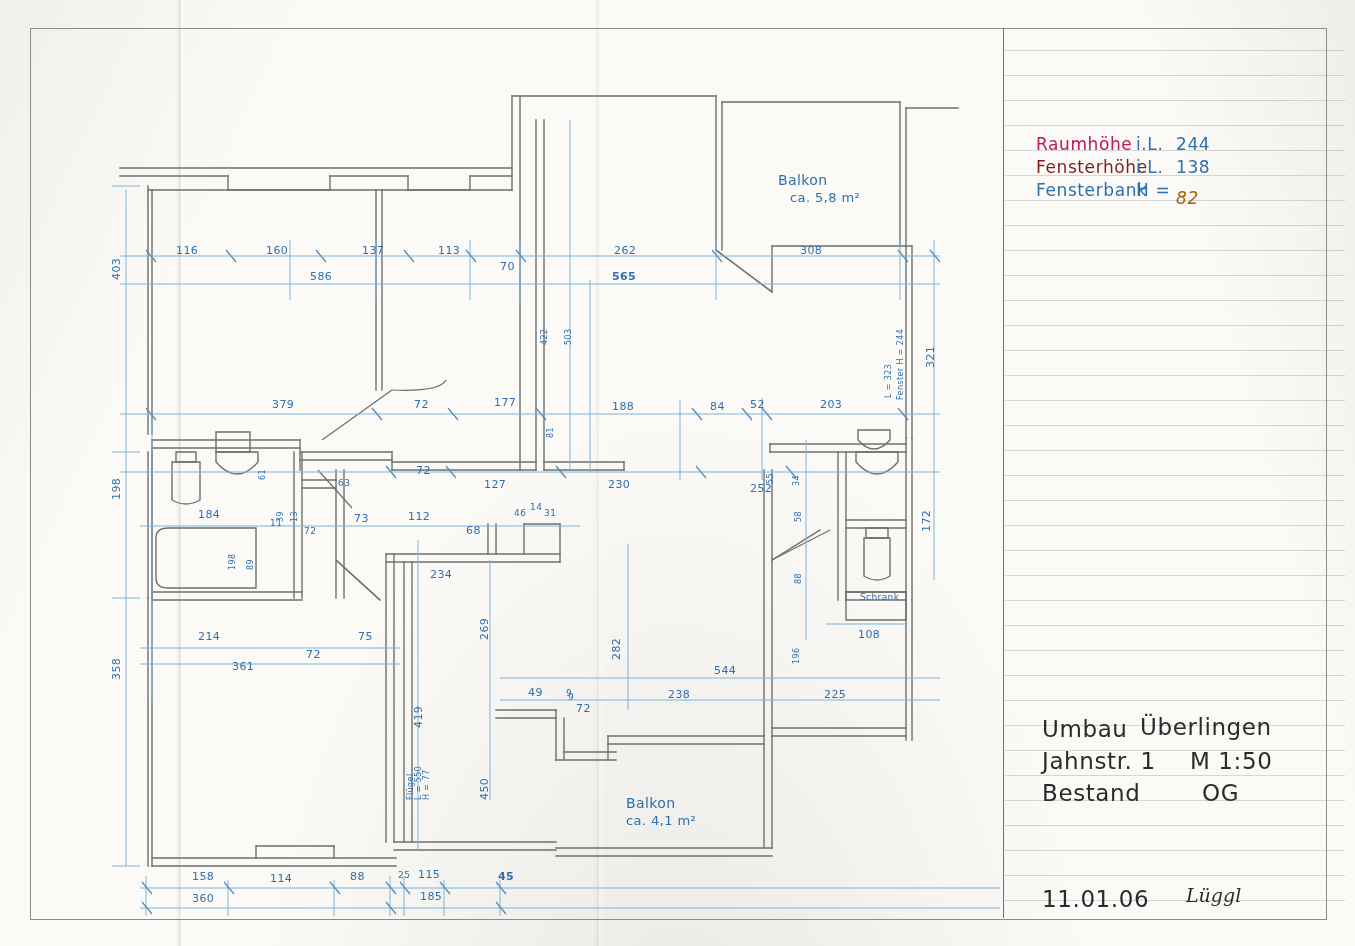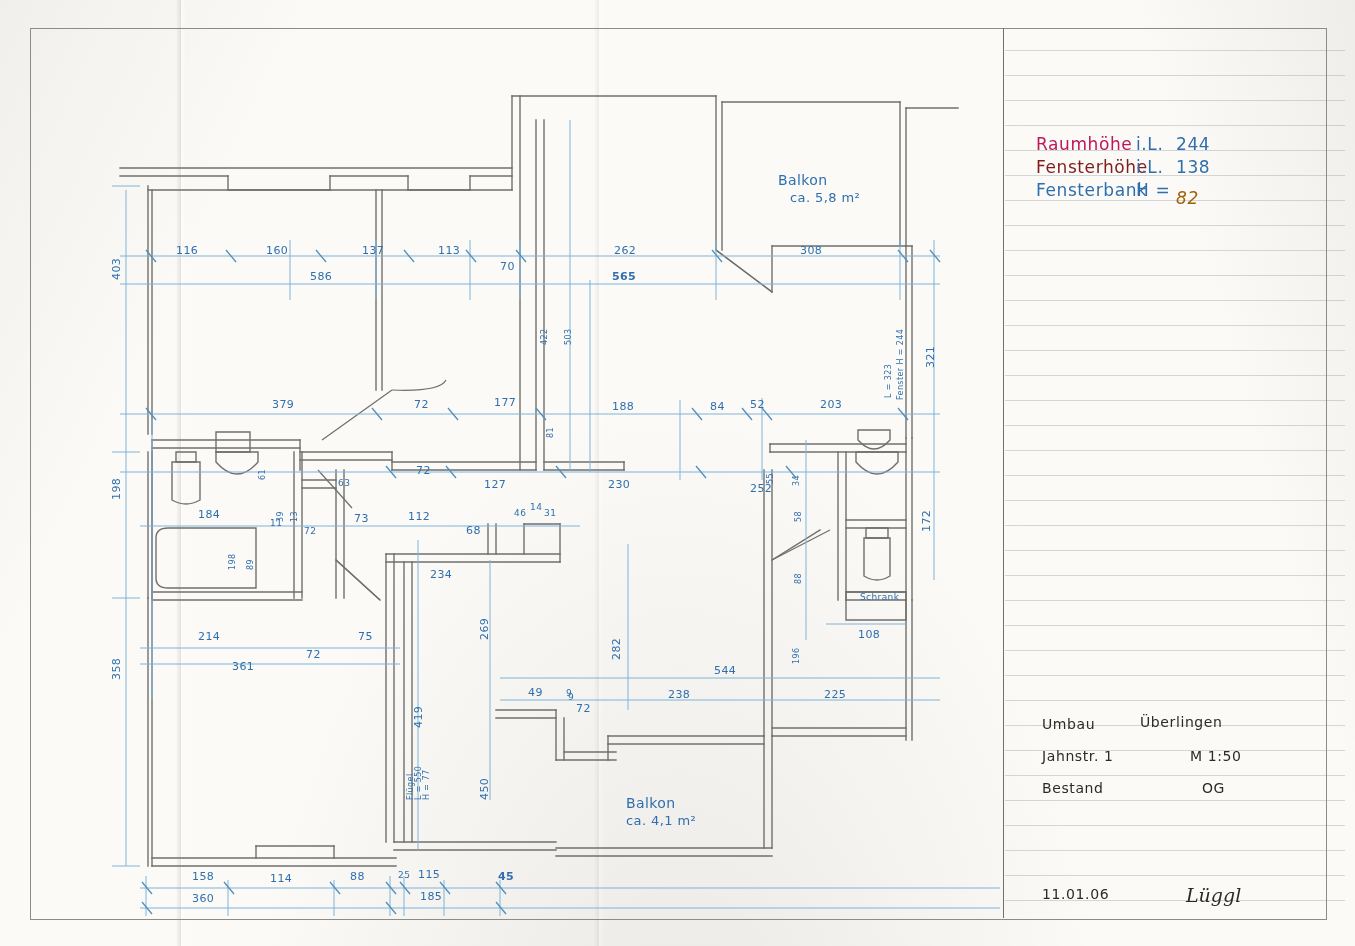--- a/index.html
+++ b/index.html
@@ -40,21 +40,21 @@
     letter-spacing:.4px;
     transform-origin:0 0;
   }
   .btxt.sm{font-size:9px;}
   .btxt.xs{font-size:8px;}
   .btxt.bold{font-weight:700;}
   .ktxt{
     position:absolute;color:#2b2b2b;white-space:nowrap;
     font-family:"DejaVu Sans",sans-serif;font-size:17px;letter-spacing:.6px;
   }
-  .ktxt.big{font-size:14px;text-align:right;}
+  .ktxt.big{font-size:23px;text-align:right;}
   svg{position:absolute;left:0;top:0;overflow:visible;}
   .sig{font-family:"DejaVu Serif",serif;font-style:italic;font-size:19px;color:#2b2b2b;position:absolute;}
 </style>
 </head>
 <body>
 
 <div id="paper"></div>
 <div id="ruled"></div>
 <div class="crease" style="left:176px;"></div>
 <div class="crease" style="left:594px;opacity:.6;"></div>

